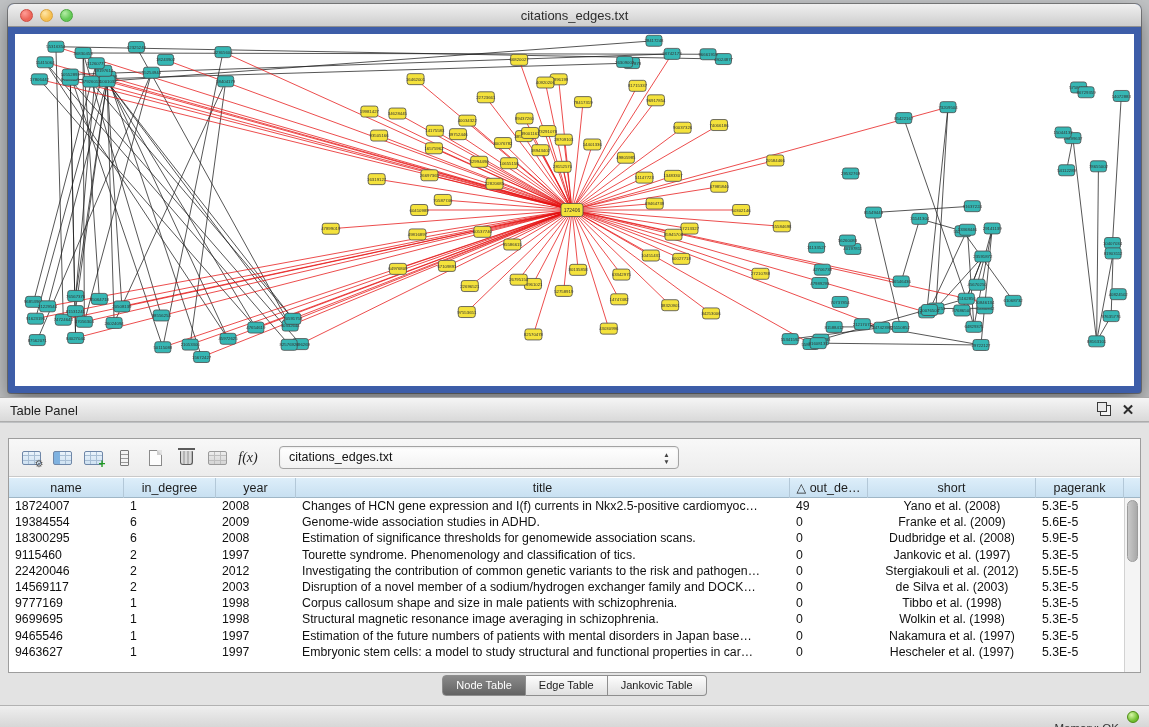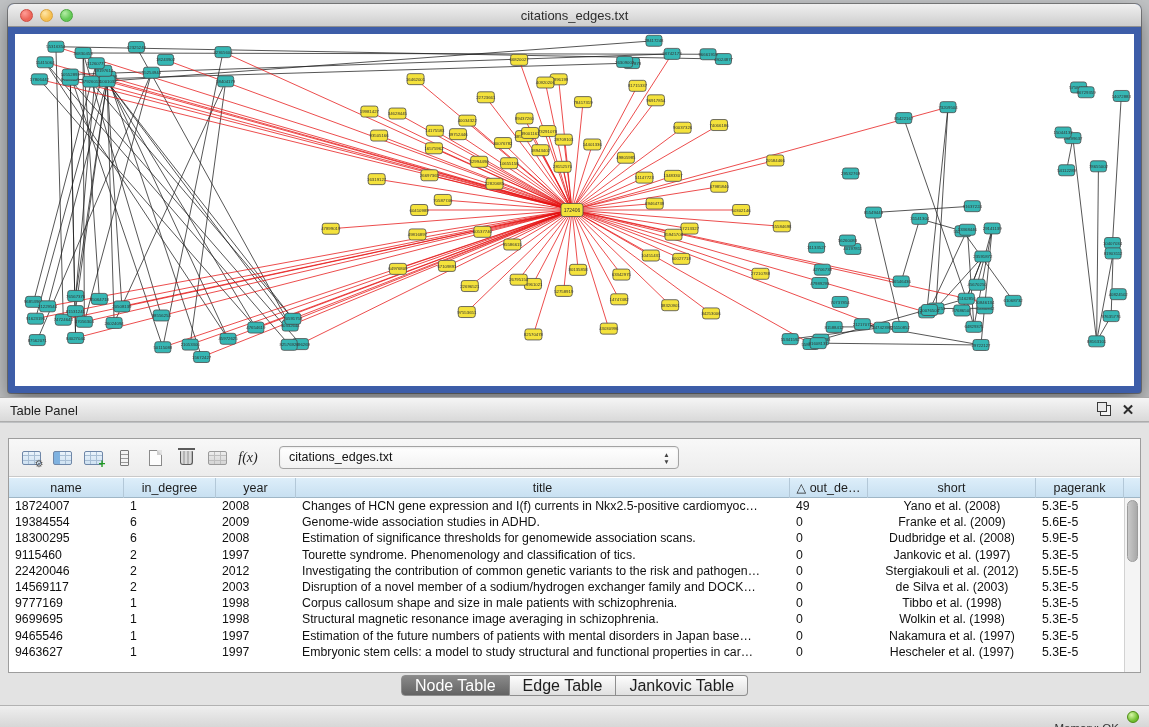--- a/index.html
+++ b/index.html
@@ -165,21 +165,21 @@
   }
   .vthumb {
     position:absolute; left:2px; top:2px; width:11px; height:62px; border-radius:6px;
     background:linear-gradient(to right,#c9c9c9,#a9a9a9); border:1px solid #9b9b9b;
     cursor:pointer;
   }
 
   
   .tabs { position:absolute; left:0; right:0; top:252px; display:flex; justify-content:center; }
   .tab {
-    height:21px; line-height:19px; padding:0 13px; font-size:16px; color:#1d1d1d;
+    height:21px; line-height:19px; padding:0 13px; font-size:11px; color:#1d1d1d;
     background:linear-gradient(#fdfdfd,#e0e0e0); border:1px solid #8e8e8e; border-left:none;
     cursor:pointer;
     text-align:center;
   }
   .tab:first-child { border-left:1px solid #8e8e8e; border-radius:4px 0 0 4px; }
   .tab:last-child { border-radius:0 4px 4px 0; }
   .tab.sel { background:linear-gradient(#8a8a8a,#636363); color:#fff; }
 
   
   .statusbar {

